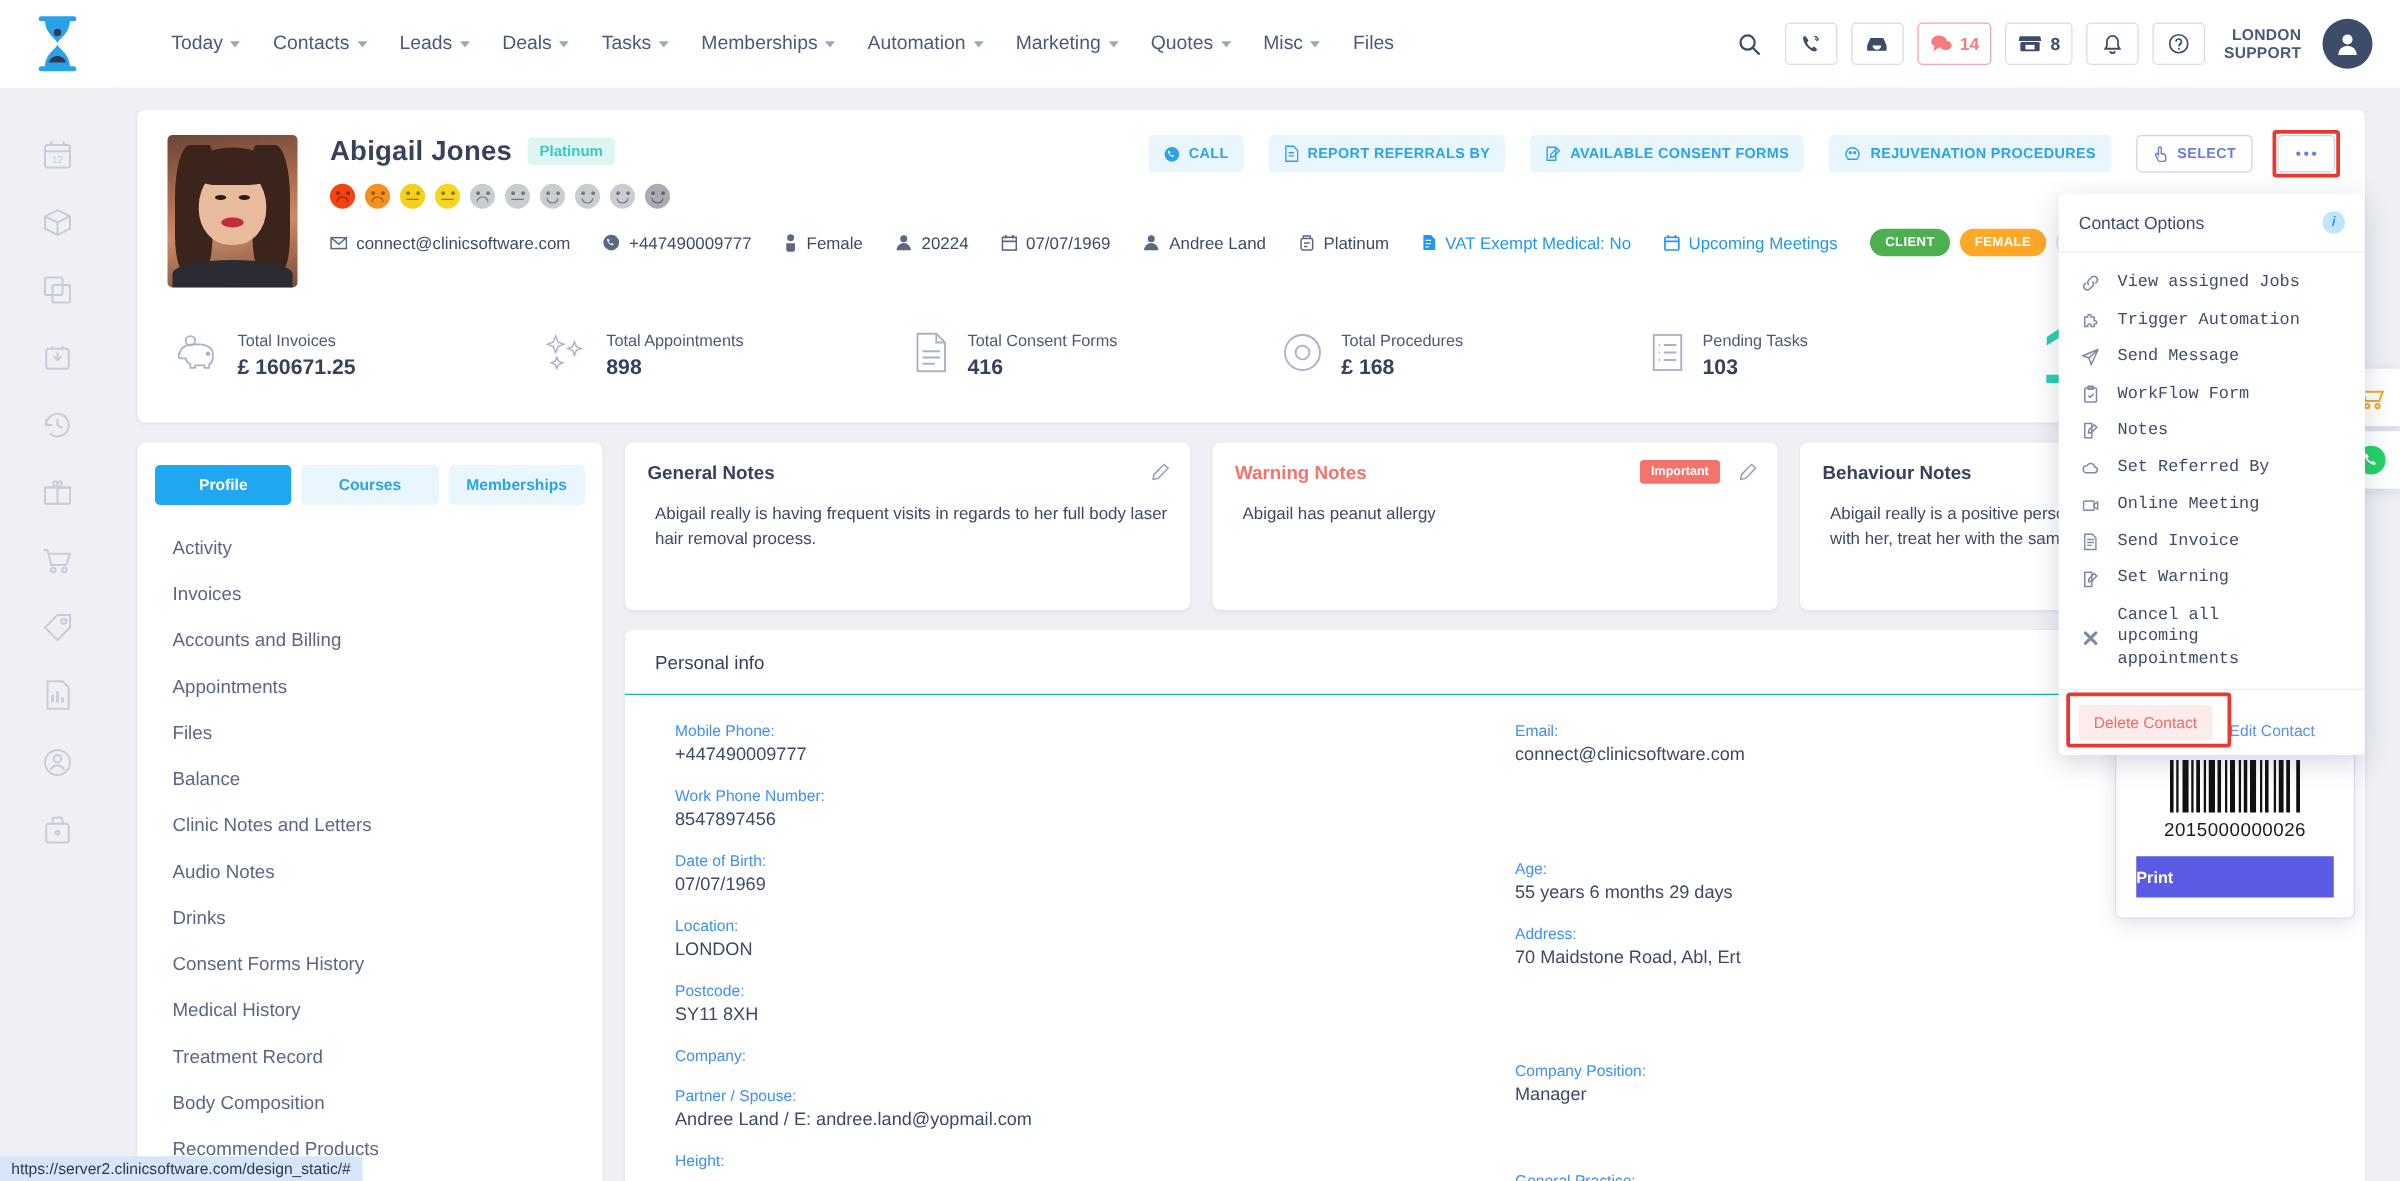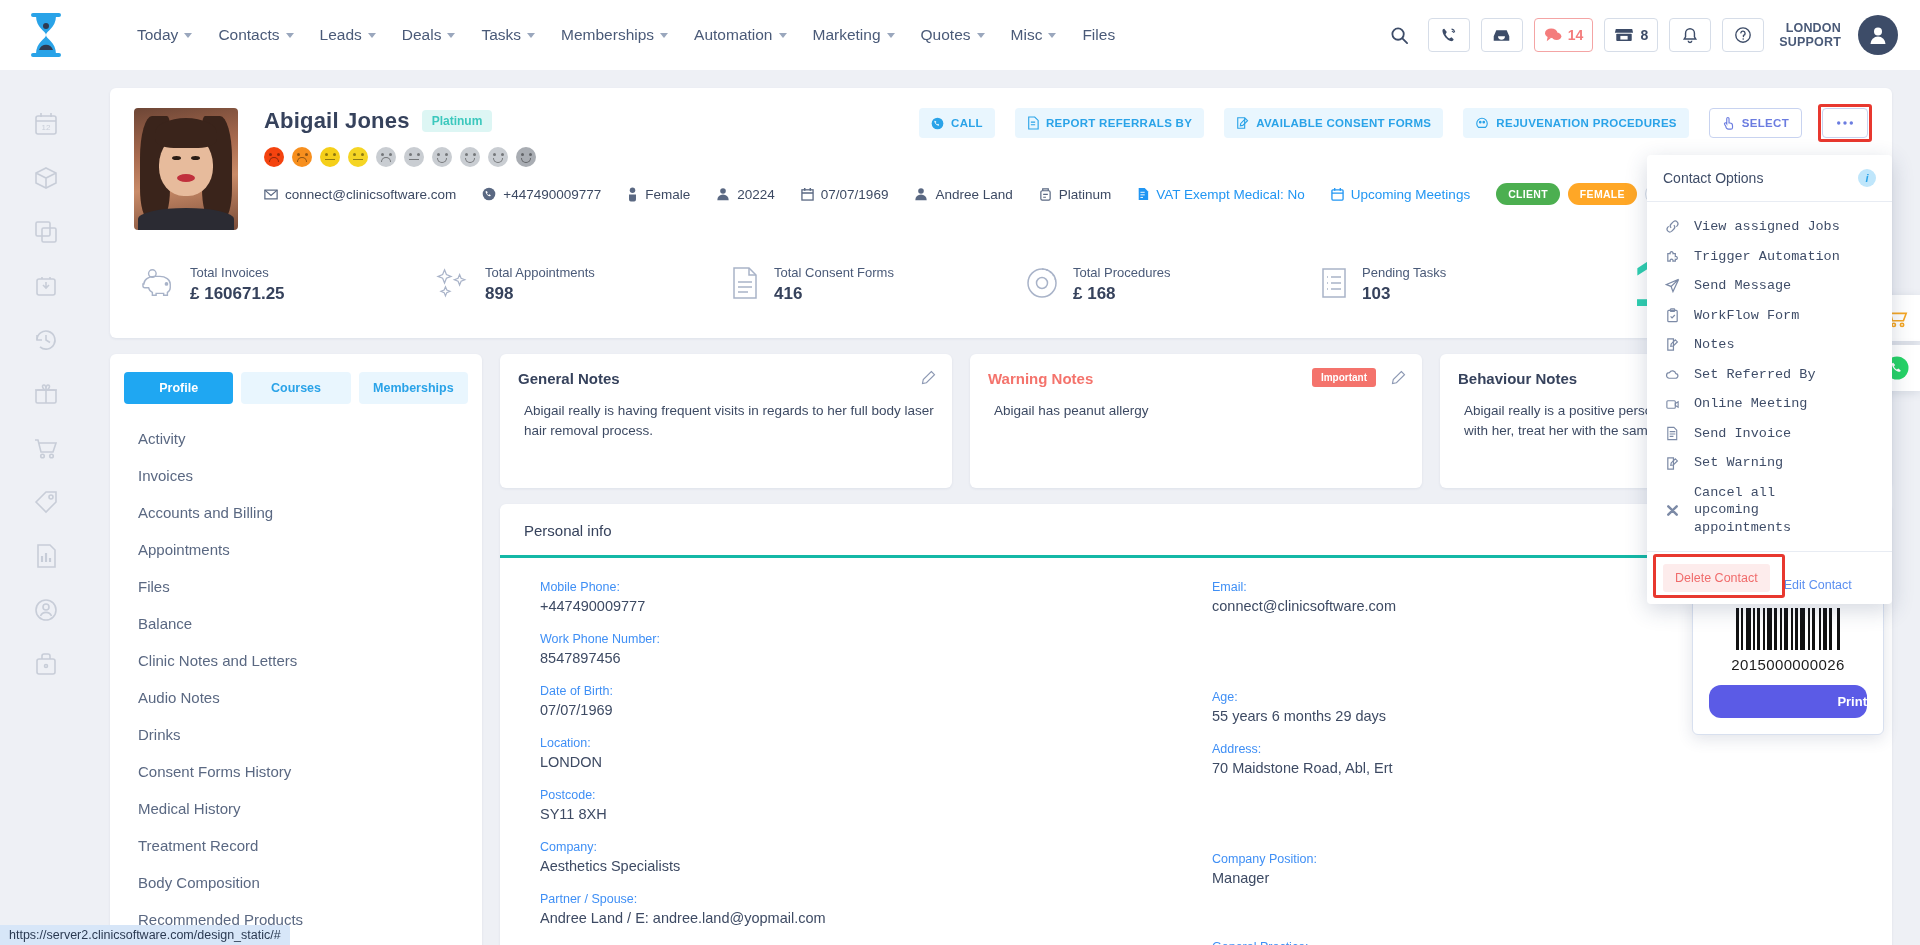--- a/index.html
+++ b/index.html
@@ -141,21 +141,21 @@
   .notesrow { display: flex; gap: 18px; }
   .notecard { flex:1; height: 134px; padding: 16px 18px; position: relative; }
   .note-title { font-size: 15px; font-weight: 600; color: #36425c; }
   .note-title.warn { color: #f4736c; }
   .note-body { margin-top: 14px; font-size: 13.5px; line-height: 1.5; color: #3d4a63; padding-left: 6px; }
   .pencil { position: absolute; right: 16px; top: 16px; color:#8c98b3; cursor:pointer; }
   .imp-badge { position:absolute; right: 46px; top: 14px; background:#f4736c; color:#fff;
      font-size:10px; font-weight:700; padding:4px 9px; border-radius:3px; }
 
   .pinfo { margin-top: 16px; padding: 18px 0 0 0; min-height: 360px; position: relative; }
-  .pinfo-head { font-size: 15px; color:#36425c; padding: 0 24px 16px 24px; border-bottom:3px solid #14b8a6; }
+  .pinfo-head { font-size: 15px; color:#36425c; padding: 0 24px 16px 24px; border-bottom:1px solid #14b8a6; }
   .pinfo-grid { display:flex; padding: 22px 24px 0 24px; }
   .pcol { width: 50%; padding-left: 16px; }
   .fgroup { margin-bottom: 18px; }
   .flabel { font-size: 12.5px; color: #3f8ff5; }
   .fvalue { font-size: 14.5px; color: #3d4a63; margin-top: 4px; }
 
   
   .dropdown {
     position:absolute; right: 28px; top: 155px; width: 245px; background:#fff;
     border-radius:4px; box-shadow: 0 6px 22px rgba(40,60,100,.20); z-index: 50;
@@ -176,22 +176,22 @@
 
   
   .barcode-pop {
     position:absolute; right: 36px; top: 593px; width: 192px; background:#fff;
     border:1px solid #d8e0ef; border-radius:6px; padding: 14px 16px 16px 16px;
     box-shadow: 0 4px 16px rgba(40,60,100,.14); z-index:45;
   }
   .bars { height: 42px; display:flex; align-items:stretch; gap:0; justify-content:center; }
   .bars i { display:block; background:#111; }
   .bcode-num { text-align:center; font-size:15px; color:#1c1c1c; margin-top:6px; letter-spacing:.4px; }
-  .print-btn { margin-top:12px; background:#5b5be6; color:#fff; text-align:right;
-     font-size:13px; font-weight:600; padding:9px 0; border-radius:12px; cursor:pointer; }
+  .print-btn { margin-top:12px; background:#5b5be6; color:#fff; text-align:left;
+     font-size:13px; font-weight:600; padding:9px 0; border-radius:0; cursor:pointer; }
 
   
   .floatw { position:absolute; right:0; width:46px; background:#fff; border-radius:5px 0 0 5px;
     box-shadow:0 2px 10px rgba(40,60,100,.13); display:flex; align-items:center; justify-content:center;
     height:46px; cursor:pointer; z-index:40; }
   .floatw.cart { top: 295px; }
   .floatw.wa { top: 345px; }
 
   
   .statusbar {
@@ -707,21 +707,20 @@
               <div class="fgroup">
                 <div class="flabel">Location:</div>
                 <div class="fvalue">LONDON</div>
               </div>
               <div class="fgroup">
                 <div class="flabel">Postcode:</div>
                 <div class="fvalue">SY11 8XH</div>
               </div>
               <div class="fgroup">
                 <div class="flabel">Company:</div>
-                <div class="fvalue">Aesthetics Specialists</div>
               </div>
               <div class="fgroup">
                 <div class="flabel">Partner / Spouse:</div>
                 <div class="fvalue">Andree Land / E: andree.land@yopmail.com</div>
               </div>
               <div class="fgroup">
                 <div class="flabel">Height:</div>
               </div>
             </div>
 

